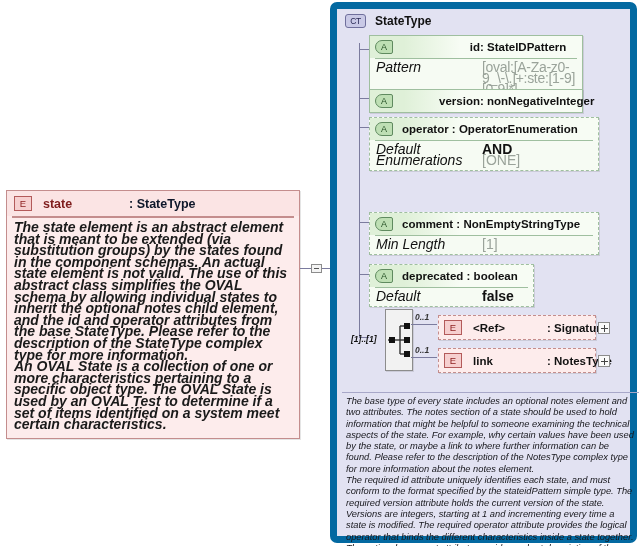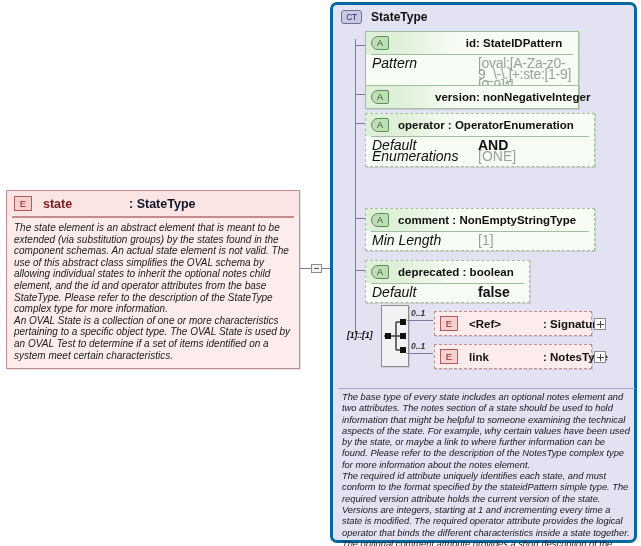--- a/index.html
+++ b/index.html
@@ -53,24 +53,25 @@
     display: flex;
     padding: 3px 6px 4px 7px;
     font-size: 9.5px;
   }
   .elem-abstract .lbl {
     font-style: italic; color: #111; width: 56px;
   }
   .elem-abstract .val { font-weight: bold; color:#111; font-size:9px;}
   .elem-doc {
     padding: 4px 7px 7px 7px;
-    font-size: 10px;
+    font-size: 14px;
     font-style: italic;
     color: #1a1a1a;
     line-height: 11.6px;
+    font-weight: bold;
   }
   .elem-doc p { margin: 0; }
 
   
   .conn-line {
     position: absolute; background: #7b7b9e; height: 1px;
   }
   .conn-minus {
     position: absolute;
     width: 11px; height: 9px;
@@ -80,21 +81,21 @@
   .conn-minus::before {
     content:""; position:absolute; left:2px; top:3px;
     width:5px; height:1px; background:#555;
   }
 
   
   .ct-panel {
     position: absolute;
     left: 330px; top: 2px;
     width: 307px; height: 541px;
-    border: 3px solid #0369a1;
+    border: 7px solid #0369a1;
     border-radius: 7px;
     background: #e2e2f2;
   }
   .ct-head {
     display: flex; align-items: center;
     padding: 5px 0 3px 8px;
   }
   .icon-CT {
     width: 21px; height: 14px;
     border: 1px solid #6f6f9c;

